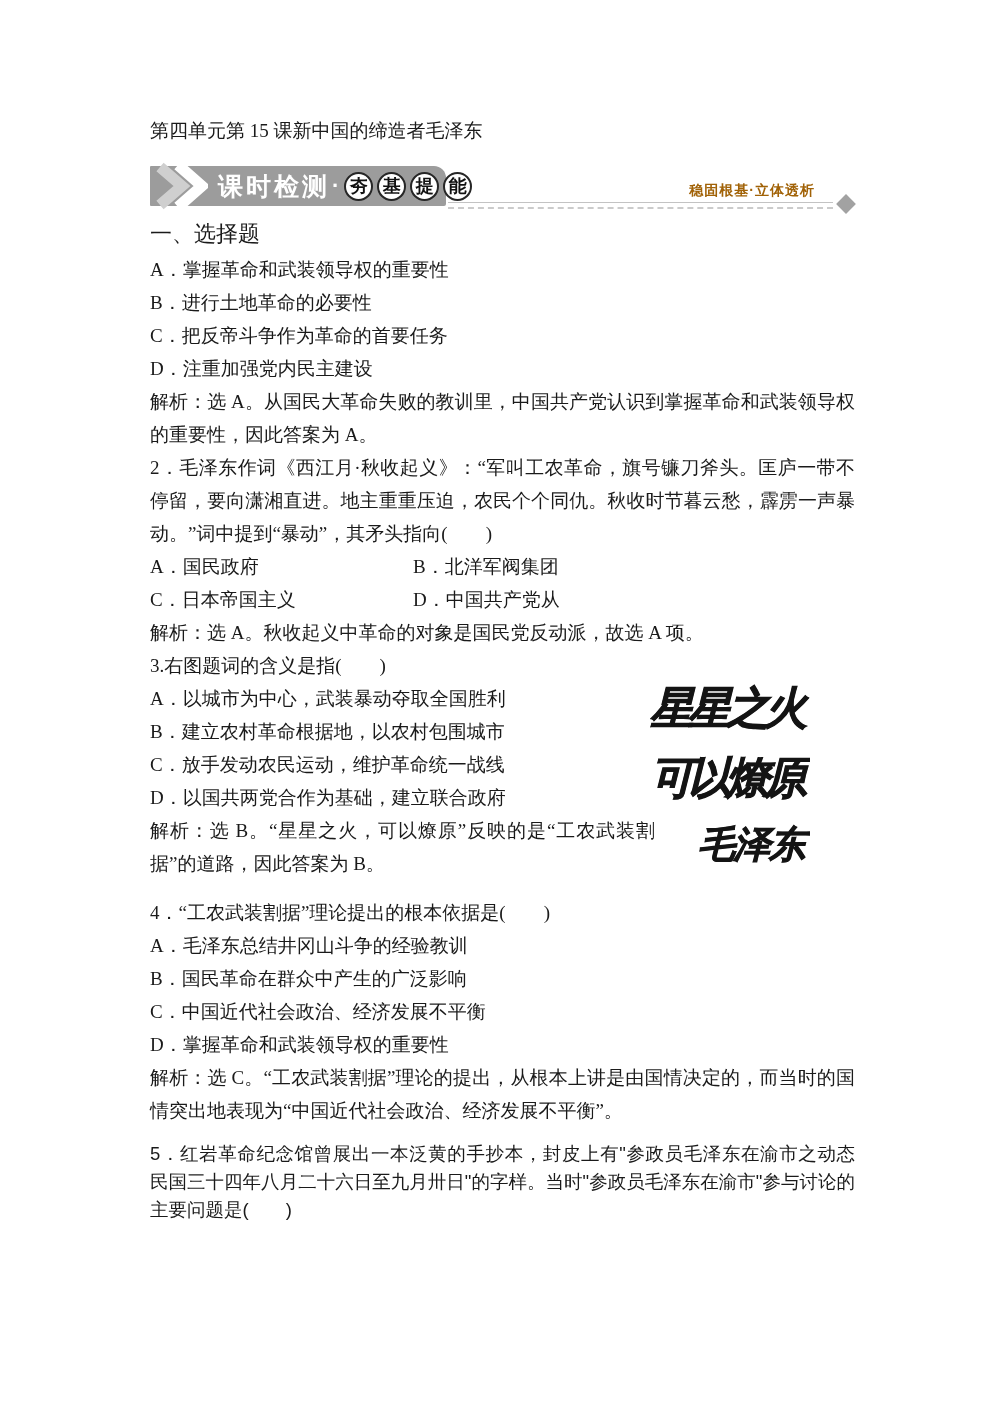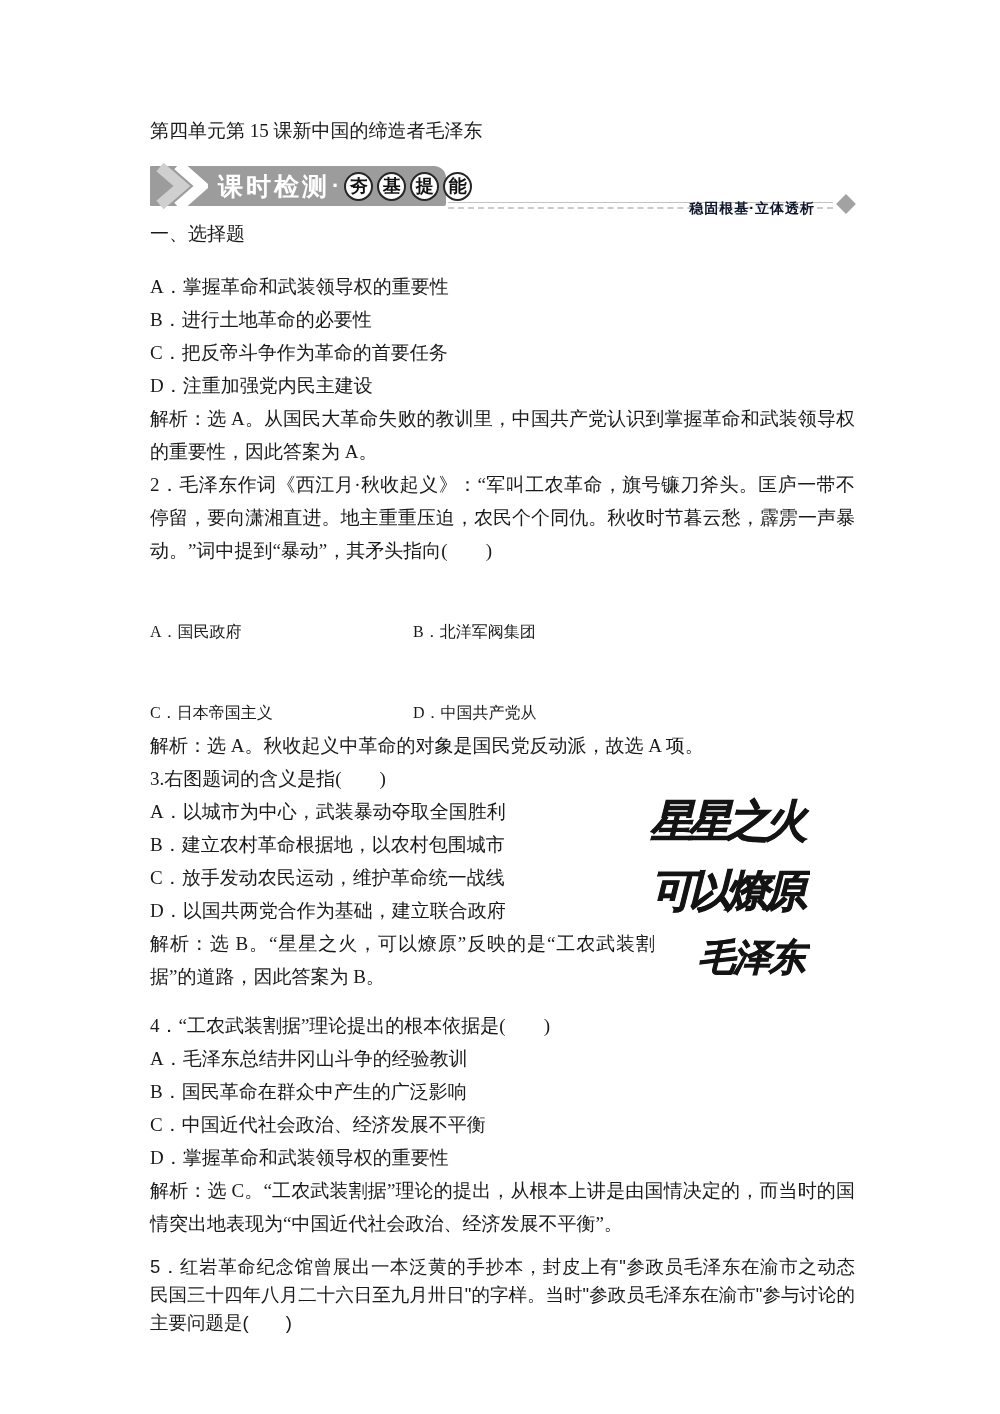--- a/index.html
+++ b/index.html
@@ -40,35 +40,35 @@
     color:#111111;font-size:18px;font-weight:bold;
     display:flex;align-items:center;justify-content:center;
     line-height:1;
   }
   .banner-rule{
     position:absolute;left:298px;right:22px;top:46px;height:4px;
     border-top:1px solid #c3c3c3;
     border-bottom:2px dashed #cbcbcb;
   }
   .banner-tagline{
-    position:absolute;right:40px;top:44px;
+    position:absolute;right:40px;top:26px;
     font-family:"Liberation Sans","DejaVu Sans",sans-serif;
-    font-size:14px;font-weight:bold;color:#0f172a;
+    font-size:14px;font-weight:bold;color:#a16207;
     letter-spacing:1px;white-space:nowrap;
   }
   .banner-diamond{
     position:absolute;right:2px;top:41px;width:14px;height:14px;
     background:#a2a2a2;transform:rotate(45deg);
   }
   
-  .section-title{font-size:19px;line-height:24px;margin:10px 0 24px 0;}
+  .section-title{font-size:22px;line-height:24px;margin:10px 0 7px 0;}
   .q{margin:0;}
   .q p{margin:0;font-size:19px;line-height:33px;
        text-align:justify;text-justify:inter-ideograph;}
-  .opt-row{display:flex;font-size:16px;line-height:33px;margin-top:48px;}
+  .opt-row{display:flex;font-size:19px;line-height:33px;}
   .opt-row .cell-left{width:263px;flex:0 0 auto;}
   .q3{position:relative;}
   .q3 .analysis{width:505px;}
   .calligraphy{position:absolute;left:500px;top:22px;width:160px;height:204px;}
   .q4{margin-top:16px;}
   .q5{margin-top:13px;
       font-family:"Liberation Sans","DejaVu Sans",sans-serif;}
   .q5 p{font-size:18.5px;line-height:28px;}
 </style>
 </head>

